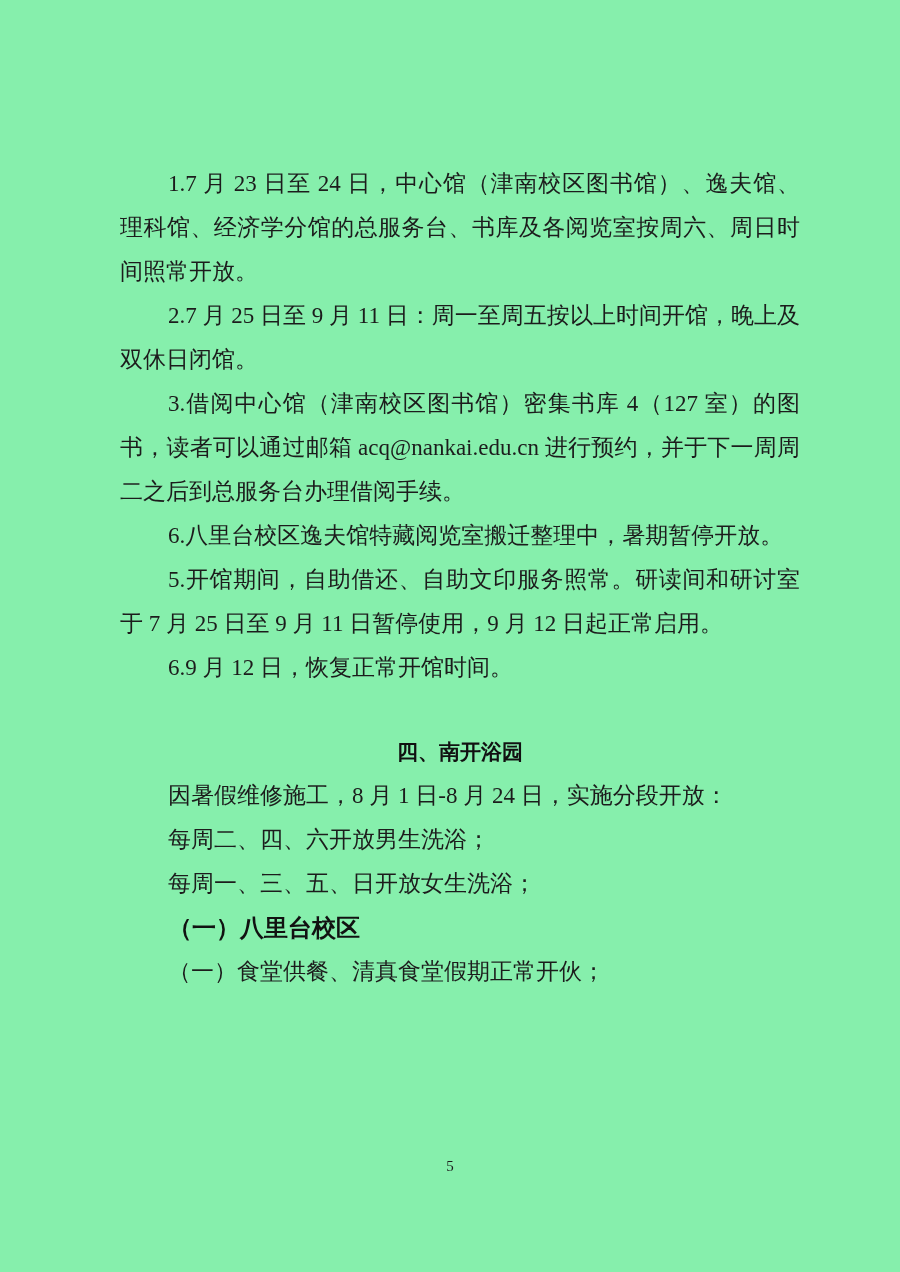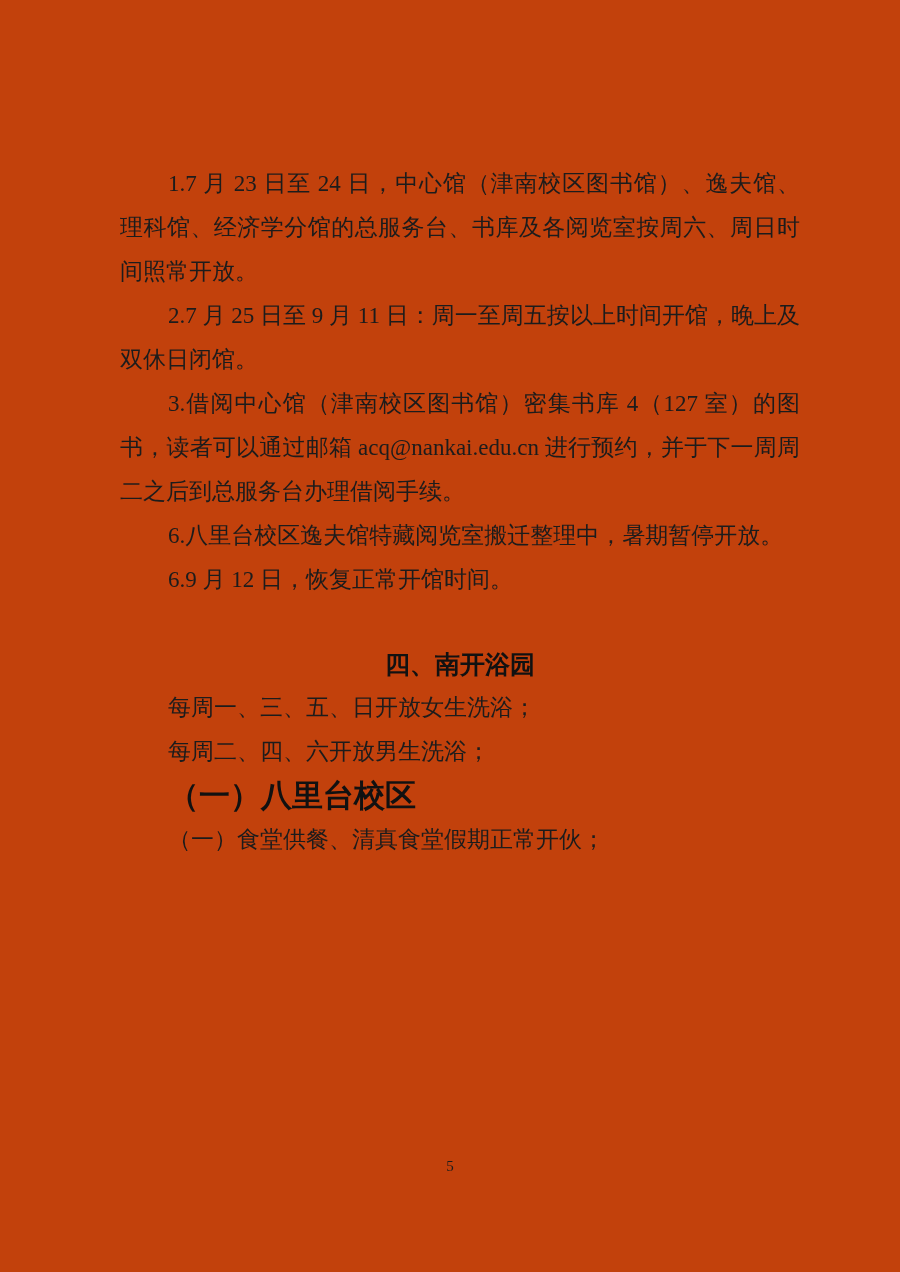--- a/index.html
+++ b/index.html
@@ -16,45 +16,45 @@
     overflow: hidden;
   }
   .page {
     position: absolute;
     top: 0;
     left: 0;
     width: 900px;
     height: 1272px;
     box-sizing: border-box;
     padding: 162px 100px 0 120px;
-    background: #c2410c;
+    background: #86efac;
   }
   .body-par {
     margin: 0;
     font-size: 23px;
     line-height: 44px;
     text-align: justify;
     text-justify: inter-ideograph;
     text-indent: 48px;
     word-break: break-word;
   }
   .section-heading {
     margin: 40px 0 0 0;
     font-family: "Liberation Sans", "DejaVu Sans", sans-serif;
     font-weight: bold;
-    font-size: 25px;
+    font-size: 21px;
     line-height: 44px;
     text-align: center;
     color: #111111;
   }
   .sub-heading {
     margin: 0;
     font-family: "Liberation Sans", "DejaVu Sans", sans-serif;
     font-weight: bold;
-    font-size: 31px;
+    font-size: 24px;
     line-height: 44px;
     text-indent: 48px;
     color: #111111;
   }
   .page-number {
     position: absolute;
     top: 1156px;
     left: 0;
     width: 900px;
     text-align: center;
@@ -69,29 +69,31 @@
 <div class="page">
 
   <p class="body-par">1.7 月 23 日至 24 日，中心馆（津南校区图书馆）、逸夫馆、理科馆、经济学分馆的总服务台、书库及各阅览室按周六、周日时间照常开放。</p>
 
   <p class="body-par">2.7 月 25 日至 9 月 11 日：周一至周五按以上时间开馆，晚上及双休日闭馆。</p>
 
   <p class="body-par">3.借阅中心馆（津南校区图书馆）密集书库 4（127 室）的图书，读者可以通过邮箱 acq@nankai.edu.cn 进行预约，并于下一周周二之后到总服务台办理借阅手续。</p>
 
   <p class="body-par">6.八里台校区逸夫馆特藏阅览室搬迁整理中，暑期暂停开放。</p>
 
+  <p class="body-par">5.开馆期间，自助借还、自助文印服务照常。研读间和研讨室于 7 月 25 日至 9 月 11 日暂停使用，9 月 12 日起正常启用。</p>
 
   <p class="body-par">6.9 月 12 日，恢复正常开馆时间。</p>
 
   <h2 class="section-heading">四、南开浴园</h2>
 
+  <p class="body-par">因暑假维修施工，8 月 1 日-8 月 24 日，实施分段开放：</p>
+
+  <p class="body-par">每周二、四、六开放男生洗浴；</p>
 
   <p class="body-par">每周一、三、五、日开放女生洗浴；</p>
-
-  <p class="body-par">每周二、四、六开放男生洗浴；</p>
 
 
 
   <p class="sub-heading">（一）八里台校区</p>
 
   <p class="body-par">（一）食堂供餐、清真食堂假期正常开伙；</p>
 
   <div class="page-number">5</div>
 
 </div>

